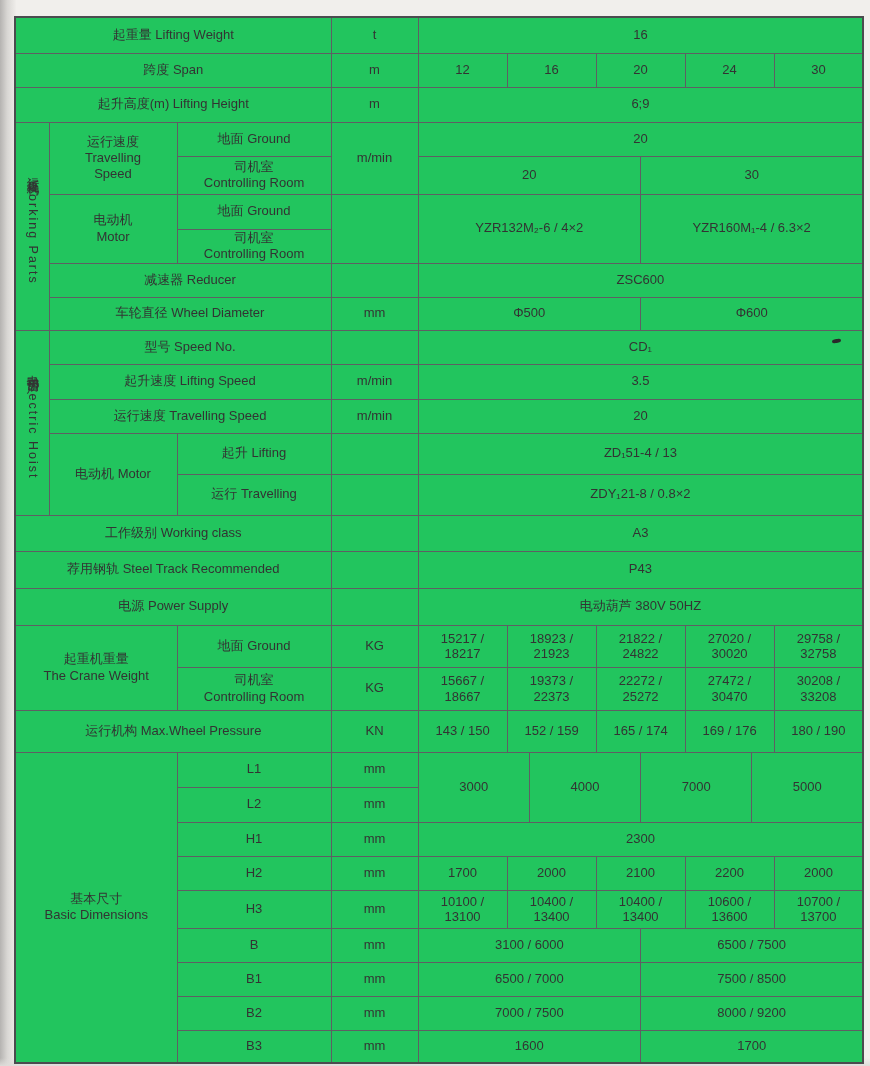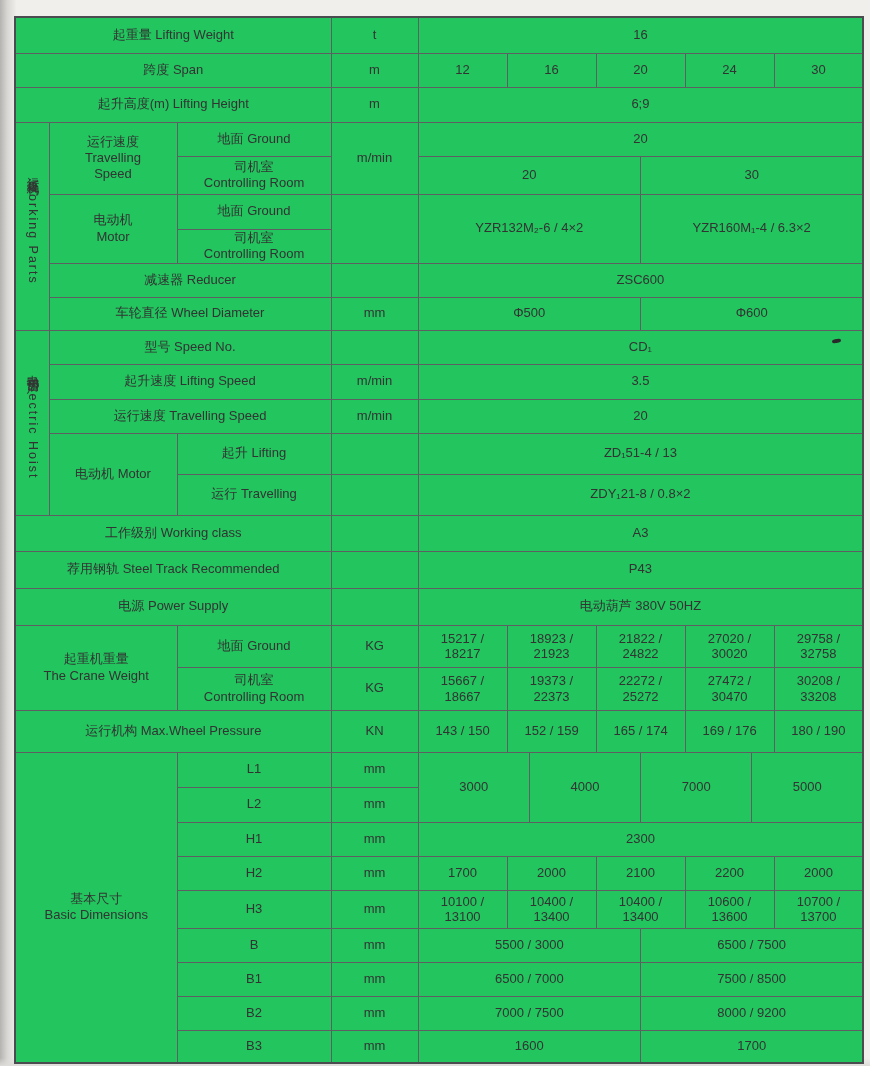--- a/index.html
+++ b/index.html
@@ -284,21 +284,21 @@
 13400</td>
     <td colspan="4" class="small">10600 /
 13600</td>
     <td colspan="4" class="small">10700 /
 13700</td>
   </tr>
 
   <tr style="height:34px">
     <td>B</td>
     <td>mm</td>
-    <td colspan="10">5500 / 3000</td>
+    <td colspan="10">3100 / 6000</td>
     <td colspan="10">6500 / 7500</td>
   </tr>
 
   <tr style="height:34px">
     <td>B1</td>
     <td>mm</td>
     <td colspan="10">6500 / 7000</td>
     <td colspan="10">7500 / 8500</td>
   </tr>
 

